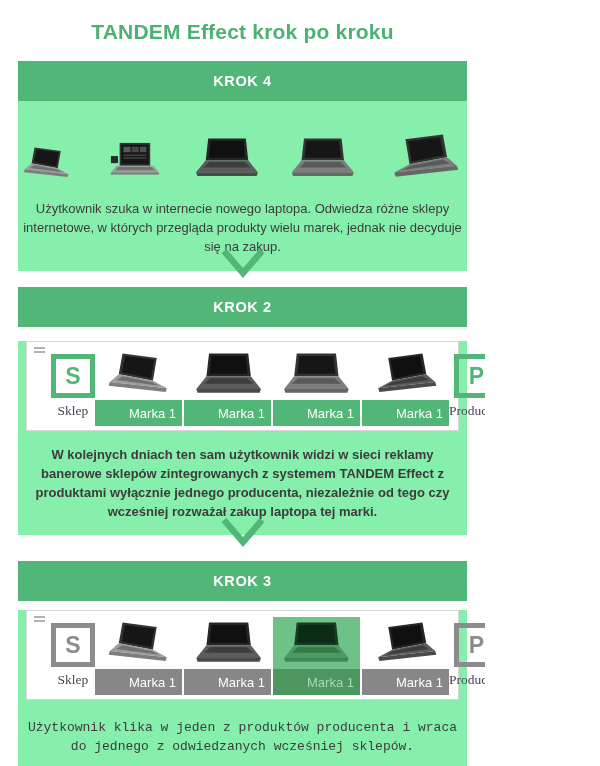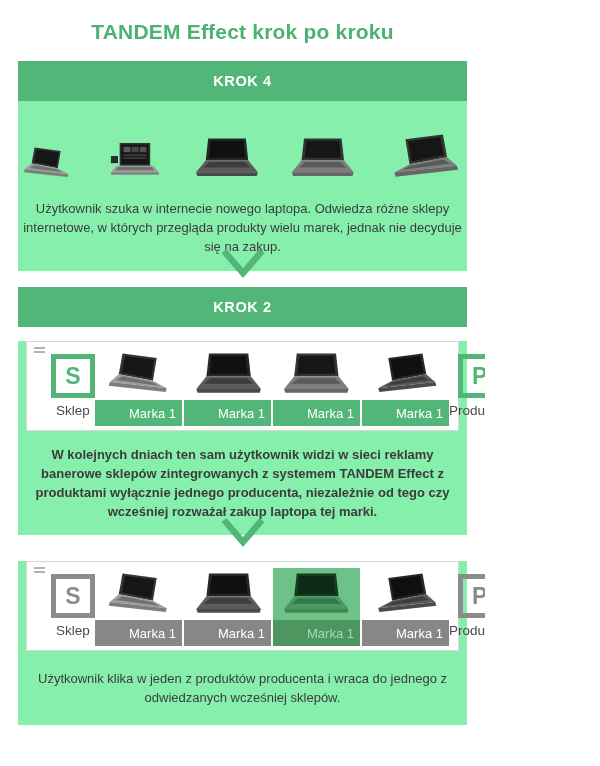--- a/index.html
+++ b/index.html
@@ -24,21 +24,21 @@
   .step-body { position:relative; background:#86efac; }
   .step-1 .step-body { height:170px; }
   .step-2 .step-body { height:194px; }
   .step-3 .step-body { height:164px; }
 
   .step-text {
     margin:16px auto 0; max-width:552px; padding:0 4px;
     text-align:center; font-size:13px; line-height:19px; color:#3c3c3c;
   }
   .step-2 .step-text { margin-top:14px;font-weight:bold; }
-  .step-3 .step-text { margin-top:18px; }
+  .step-3 .step-text { margin-top:18px;font-family:Liberation Mono, monospace; }
 
   .laptop-row {
     display:flex; justify-content:center; align-items:flex-end;
     gap:24px; padding-top:24px; height:58px;
   }
 
   .chevron {
     position:absolute; left:50%; transform:translateX(-50%);
     bottom:-7px; width:44px; height:30px;
   }
@@ -56,21 +56,21 @@
   .menu-icon { position:absolute; top:5px; left:7px; width:11px; }
   .menu-icon i { display:block; height:2px; background:#b2b2b2; margin-bottom:2px; }
 
   .endpoint { display:flex; flex-direction:column; align-items:center; margin-top:12px; }
   .endpoint-square {
     width:44px; height:44px; box-sizing:border-box;
     border:5px solid #52b679; color:#52b679;
     display:flex; align-items:center; justify-content:center;
     font-size:23px; font-weight:700;
   }
-  .endpoint-label { margin-top:5px; font-size:13.5px; color:#4e4452; }
+  .endpoint-label { margin-top:5px; font-size:13.5px; color:#4e4452;font-family:Liberation Serif, serif; }
 
   .products { display:flex; gap:2px; margin-top:6px; }
   .product { width:87px; }
   .product-img {
     height:52px; background:#ffffff;
     display:flex; align-items:flex-end; justify-content:center;
     padding-bottom:2px; box-sizing:border-box;
   }
   .product-label {
     height:26px; background:#52b679; color:#ffffff; font-size:13px;
@@ -211,20 +211,21 @@
         </div>
       </div>
       <p class="step-text">W kolejnych dniach ten sam użytkownik widzi w sieci reklamy banerowe sklepów zintegrowanych z systemem TANDEM Effect z produktami wyłącznie jednego producenta, niezależnie od tego czy wcześniej rozważał zakup laptopa tej marki.</p>
       <svg class="chevron">
           <use href="#chevron-down"></use>
         </svg>
     </div>
   </section>
 
   <section class="step step-3">
+    <div class="step-header">KROK 3</div>
     <div class="step-body">
       <div class="banner">
         <div class="menu-icon">
             <i></i>
             <i></i>
           </div>
         <div class="endpoint">
           <div class="endpoint-square">S</div>
           <div class="endpoint-label">Sklep</div>
         </div>

